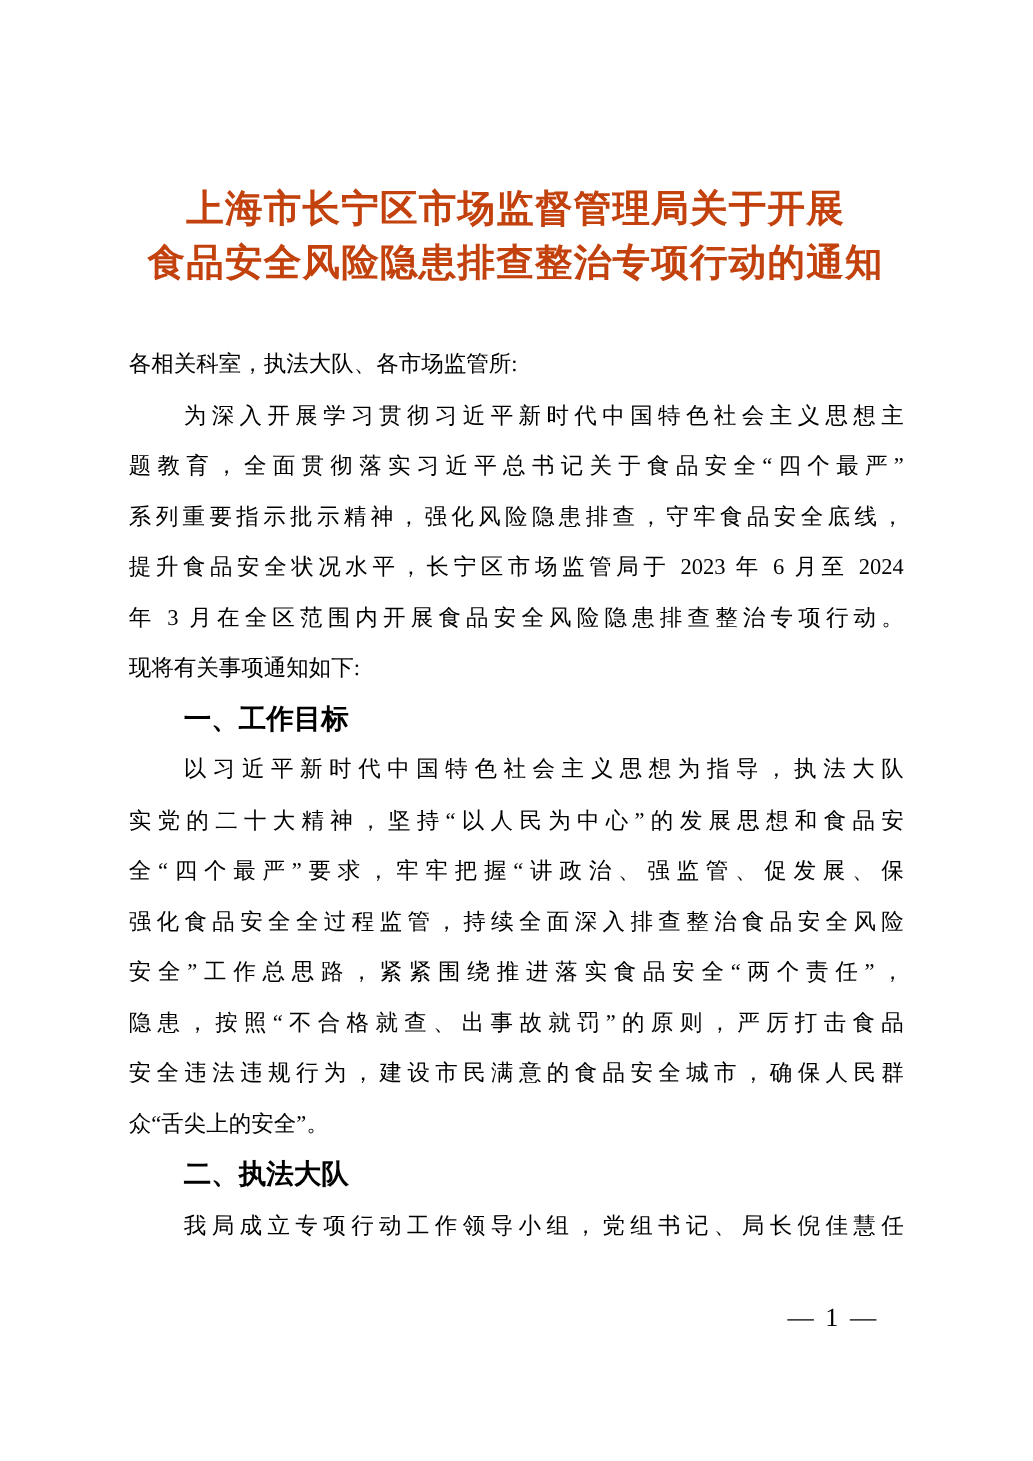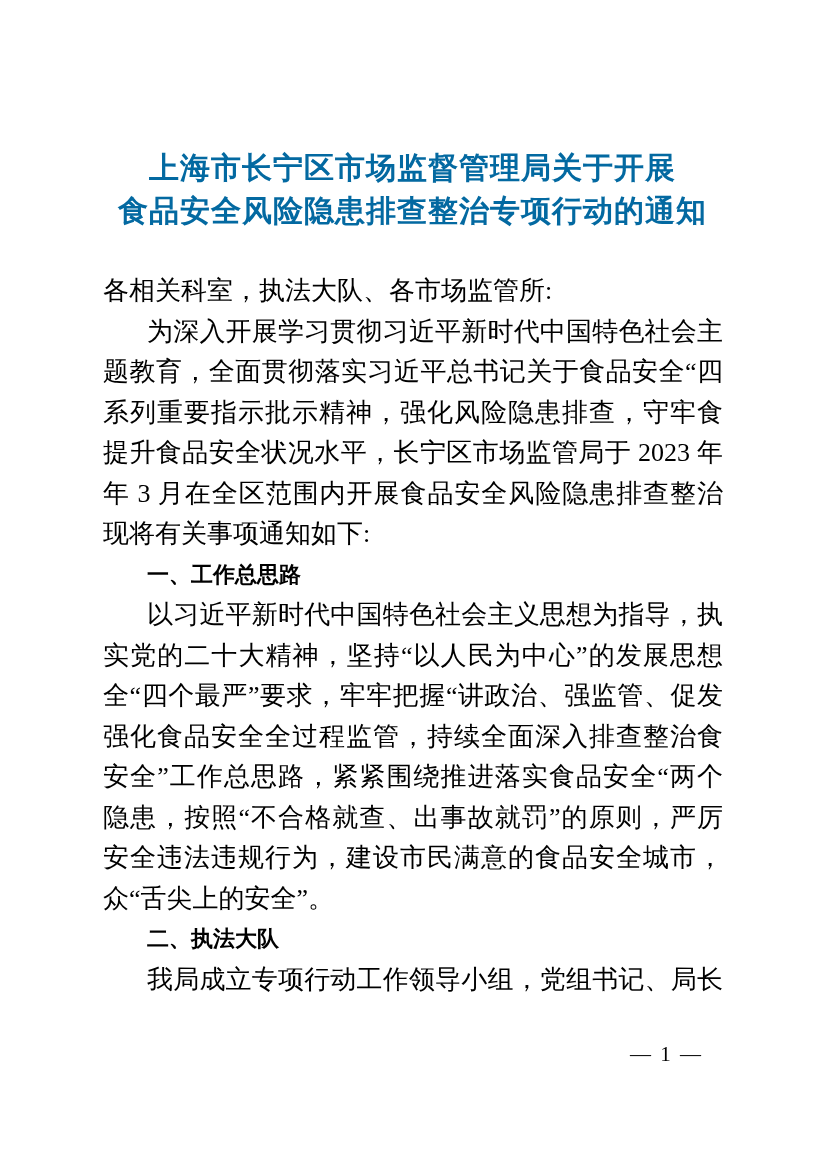--- a/index.html
+++ b/index.html
@@ -20,35 +20,35 @@
     left: 103px;
     right: 104px;
     top: 146px;
   }
   .title-line {
     font-family: "Liberation Serif", serif;
     font-weight: bold;
     font-size: 30px;
     line-height: 43px;
     text-align: center;
-    color: #0369a1;
+    color: #c2410c;
     letter-spacing: 1px;
     white-space: nowrap;
   }
 
   .body-block {
     position: absolute;
     left: 103px;
     width: 620px;
     top: 271px;
   }
   .line {
     height: 40.5px;
     line-height: 40.5px;
-    font-size: 26px;
+    font-size: 18px;
     font-family: "Liberation Serif", serif;
     color: #000000;
     overflow: hidden;
   }
   .line.indent { text-indent: 44px; }
   .line.justify {
     text-align: justify;
     text-align-last: justify;
   }
   .line.heading {
@@ -80,21 +80,21 @@
   </div>
 
   <div class="body-block">
     <div class="line">各相关科室，执法大队、各市场监管所:</div>
     <div class="line indent justify">为深入开展学习贯彻习近平新时代中国特色社会主义思想主</div>
     <div class="line justify">题教育，全面贯彻落实习近平总书记关于食品安全“四个最严”</div>
     <div class="line justify">系列重要指示批示精神，强化风险隐患排查，守牢食品安全底线，</div>
     <div class="line justify">提升食品安全状况水平，长宁区市场监管局于 2023 年 6 月至 2024</div>
     <div class="line justify">年 3 月在全区范围内开展食品安全风险隐患排查整治专项行动。</div>
     <div class="line">现将有关事项通知如下:</div>
-    <div class="line heading indent">一、工作总思路</div>
+    <div class="line heading indent">一、工作目标</div>
     <div class="line indent justify">以习近平新时代中国特色社会主义思想为指导，执法大队</div>
     <div class="line justify">实党的二十大精神，坚持“以人民为中心”的发展思想和食品安</div>
     <div class="line justify">全“四个最严”要求，牢牢把握“讲政治、强监管、促发展、保</div>
     <div class="line justify">强化食品安全全过程监管，持续全面深入排查整治食品安全风险</div>
     <div class="line justify">安全”工作总思路，紧紧围绕推进落实食品安全“两个责任”，</div>
     <div class="line justify">隐患，按照“不合格就查、出事故就罚”的原则，严厉打击食品</div>
     <div class="line justify">安全违法违规行为，建设市民满意的食品安全城市，确保人民群</div>
     <div class="line">众“舌尖上的安全”。</div>
     <div class="line heading indent">二、执法大队</div>
     <div class="line indent justify">我局成立专项行动工作领导小组，党组书记、局长倪佳慧任</div>

